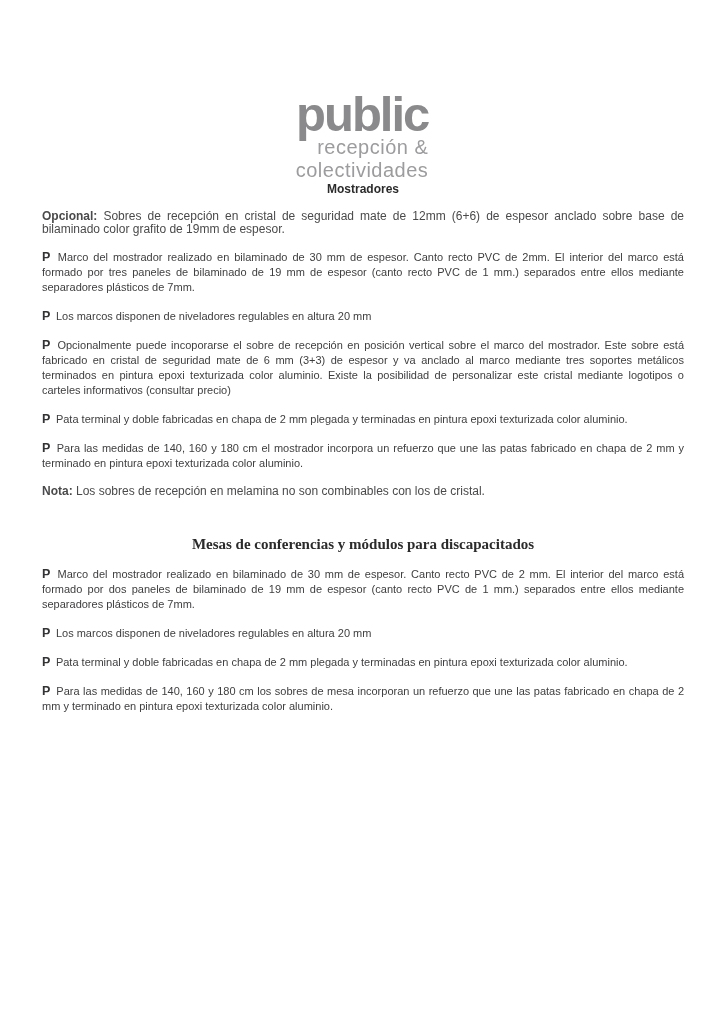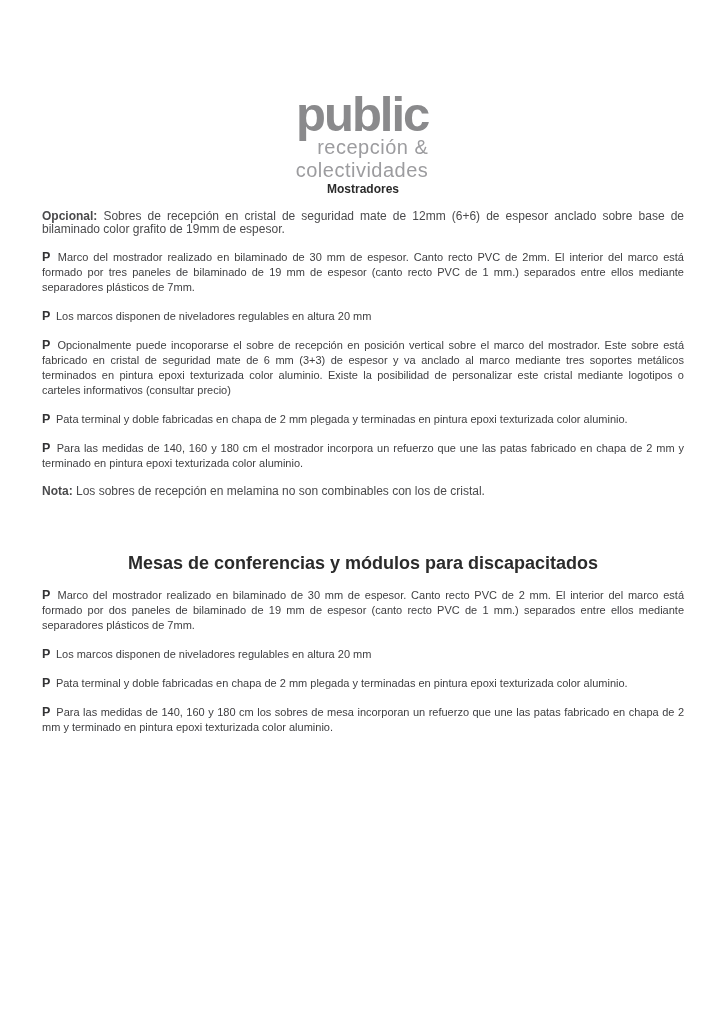--- a/index.html
+++ b/index.html
@@ -34,21 +34,21 @@
   .content {
     margin: 0 40px 0 42px;
   }
   .section-title {
     text-align: center;
     font-weight: bold;
     color: #2b2b2b;
     margin: 0;
   }
   .section-title.first  { font-size: 12px; }
-  .section-title.second { font-size: 18px; margin-top: 55px; }
+  .section-title.second { font-size: 15px; margin-top: 38px; font-family: Liberation Serif, serif; }
   .para {
     font-size: 11px;
     line-height: 15px;
     color: #3e3e40;
     text-align: justify;
     margin-top: 14px;
   }
   .para.note {
     font-size: 12px;
     line-height: 13px;

